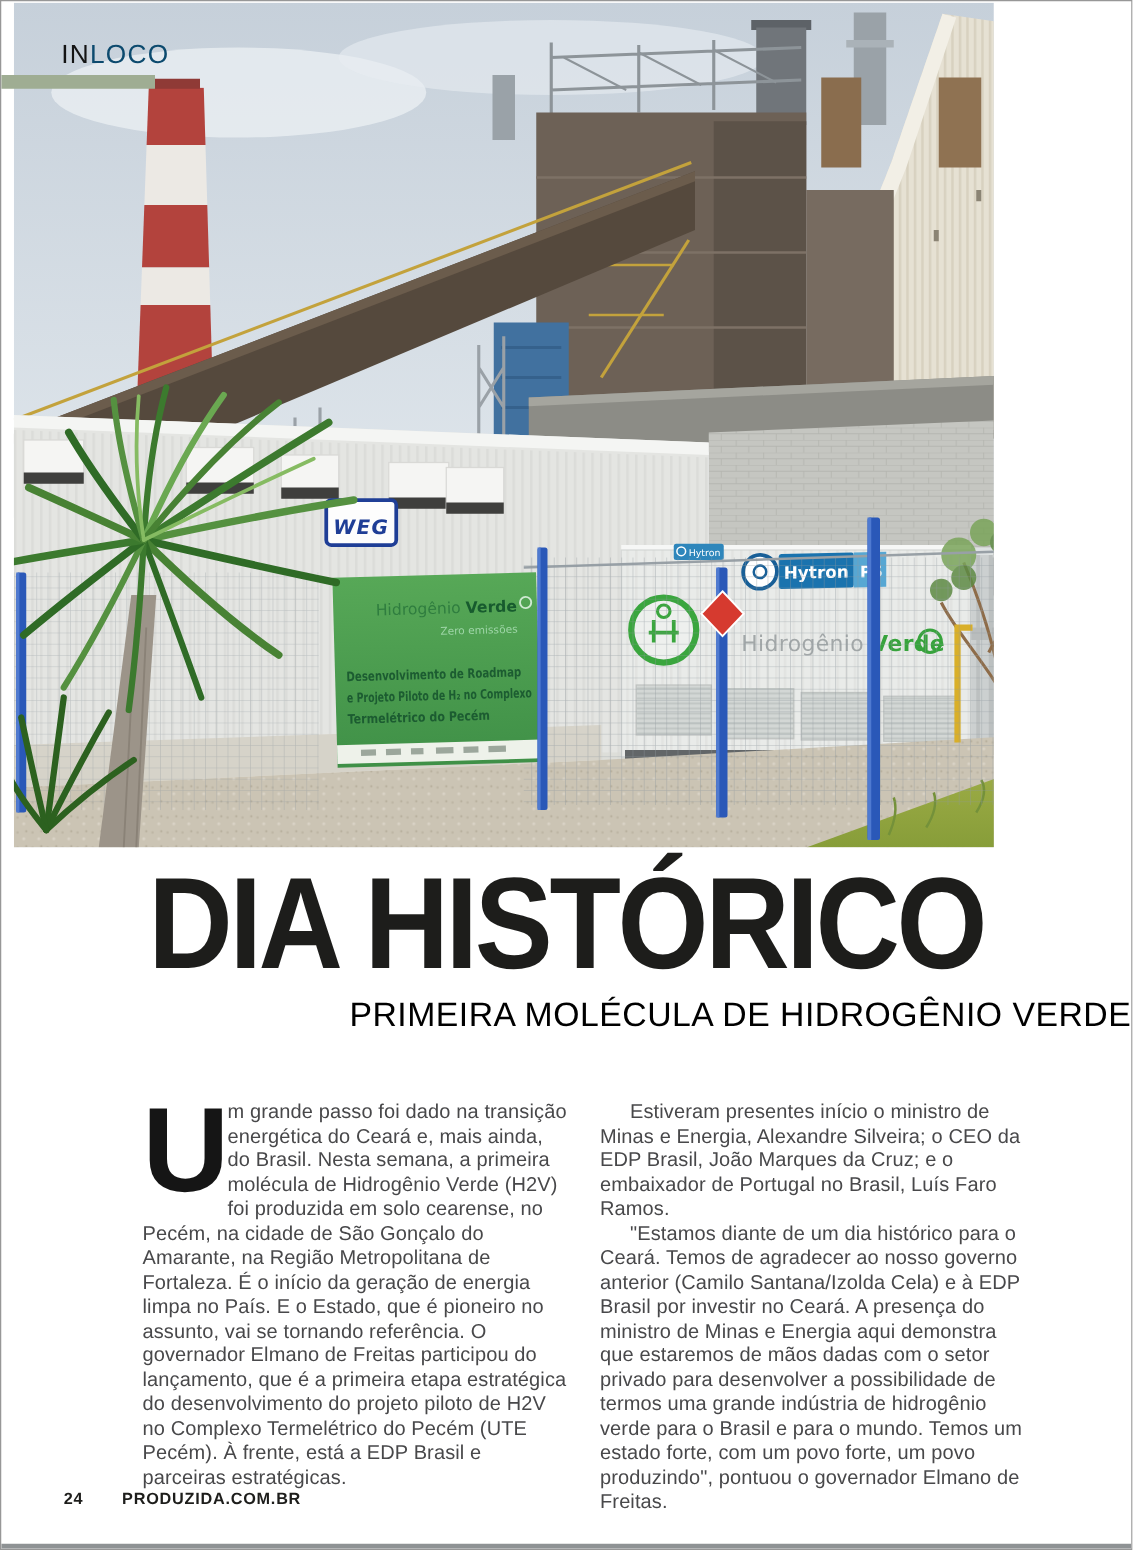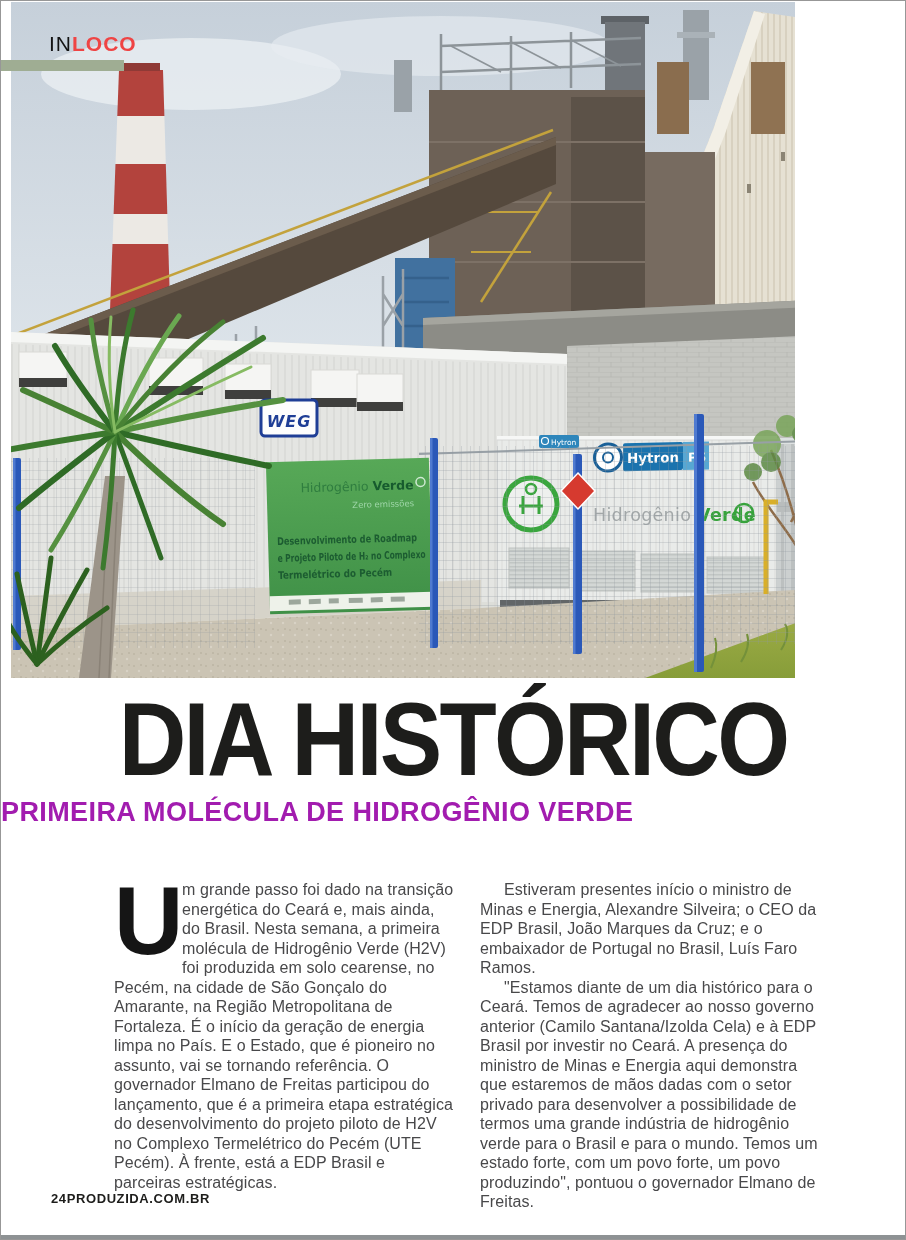--- a/index.html
+++ b/index.html
@@ -5,41 +5,41 @@
   html,body{margin:0;padding:0;background:#e9e9e9;}
   .page{
     position:relative;width:906px;height:1240px;background:#ffffff;
     border:1px solid #979797;box-sizing:border-box;overflow:hidden;
     font-family:"Liberation Sans",sans-serif;
   }
   .photo{position:absolute;left:10px;top:1px;width:784px;height:676px;overflow:hidden;}
   .photo svg{display:block;}
   .kicker{position:absolute;left:48px;top:31px;z-index:6;font-size:21px;letter-spacing:1px;color:#141414;}
   .kicker .k-bold{font-weight:400;}
-  .kicker .k-light{font-weight:700;color:#ef4444;}
+  .kicker .k-light{font-weight:400;color:#0c4a6e;}
   .sage-bar{position:absolute;left:0;top:59px;width:123px;height:11px;background:#9fad93;z-index:6;}
   .headline{
     position:absolute;top:686px;left:0;width:100%;margin:0;text-align:center;
     font-size:104px;font-weight:800;letter-spacing:-3px;line-height:1;color:#1d1d1b;
     transform:scaleX(0.9);transform-origin:center;white-space:nowrap;
   }
   .subheadline{
-    position:absolute;top:794px;left:0;width:100%;text-align:left;
-    font-size:27px;font-weight:700;color:#a21caf;line-height:1.32;letter-spacing:0.4px;
+    position:absolute;top:794px;left:0;width:100%;text-align:right;
+    font-size:27px;font-weight:400;color:#000000;line-height:1.32;letter-spacing:0.4px;
   }
   .columns{position:absolute;top:879px;left:113px;width:707px;display:flex;gap:25px;}
   .col{width:341px;font-size:16px;line-height:19.5px;color:#48484a;letter-spacing:0.1px;}
   .col p{margin:0;}
   .col p.indent{text-indent:24px;}
   .dropcap{
     float:left;width:58px;font-size:96px;line-height:76px;font-weight:700;
     letter-spacing:-4px;color:#151515;margin:3px 10px 0 0;
   }
   .footer{position:absolute;left:50px;top:1190px;font-size:13px;font-weight:700;letter-spacing:0.6px;color:#1d1d1b;}
-  .footer .num{margin-right:0;}
+  .footer .num{margin-right:31px;}
   .bottom-bar{position:absolute;left:0;right:0;bottom:0;height:4px;background:#8e9294;z-index:7;}
 </style>
 </head>
 <body>
 
 <div class="page">
 
   <div class="photo">
     <svg width="886" height="676" viewBox="0 0 886 676" xmlns="http://www.w3.org/2000/svg" style="font-family:'DejaVu Sans',sans-serif;">
       <defs>

